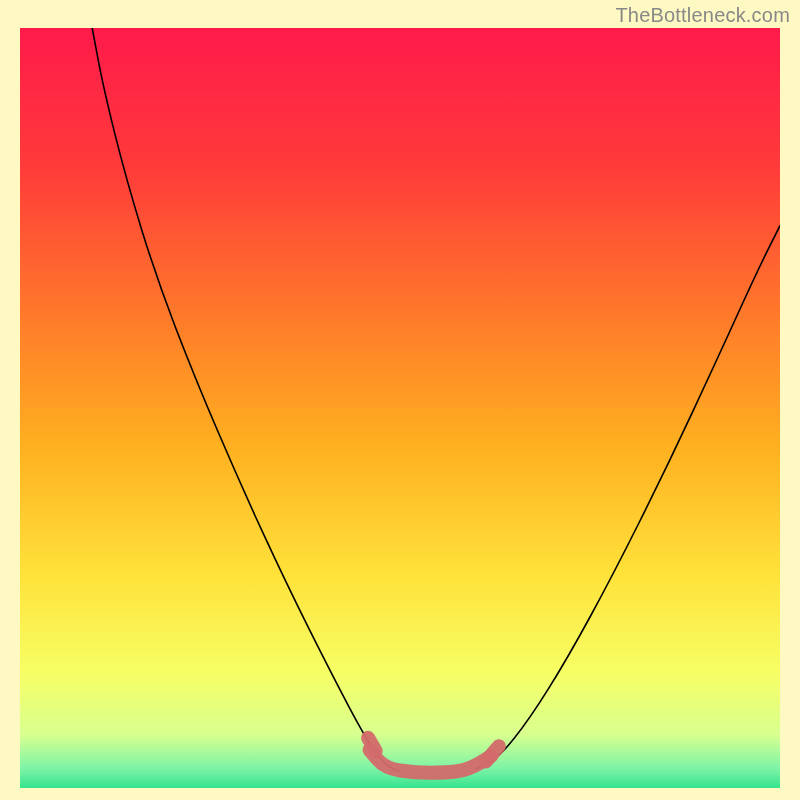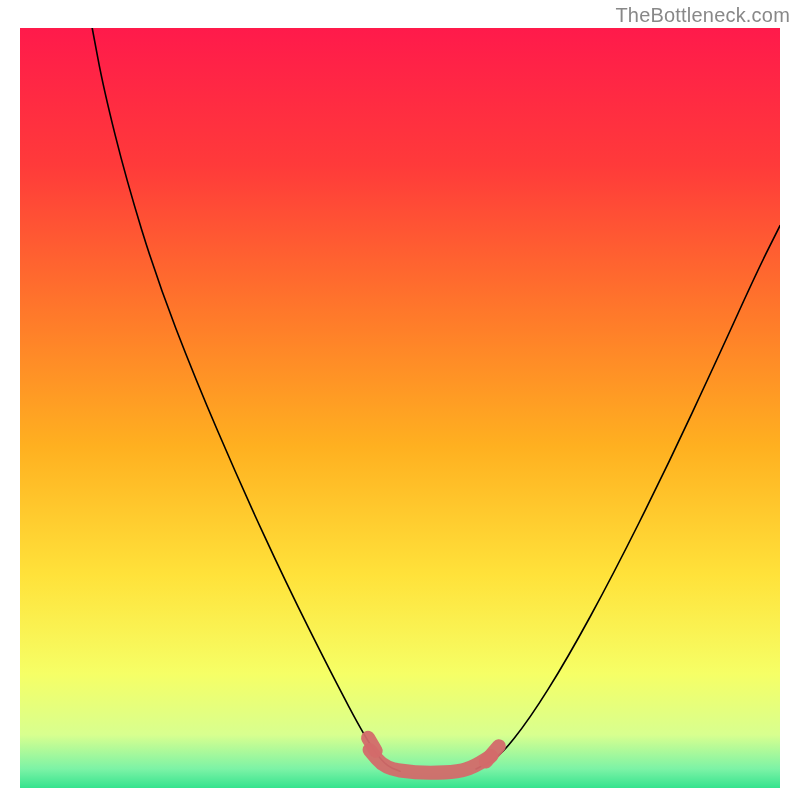--- a/index.html
+++ b/index.html
@@ -8,21 +8,21 @@
     width: 800px;
     height: 800px;
     background: #000;
     overflow: hidden;
     font-family: Arial, Helvetica, sans-serif;
   }
   .stage {
     position: relative;
     width: 800px;
     height: 800px;
-    background: #ffffff;
+    background: #fef9c3;
   }
   .watermark {
     position: absolute;
     top: 4px;
     right: 10px;
     color: #888;
     font-size: 20px;
     font-weight: 500;
     letter-spacing: 0.2px;
     z-index: 40;

